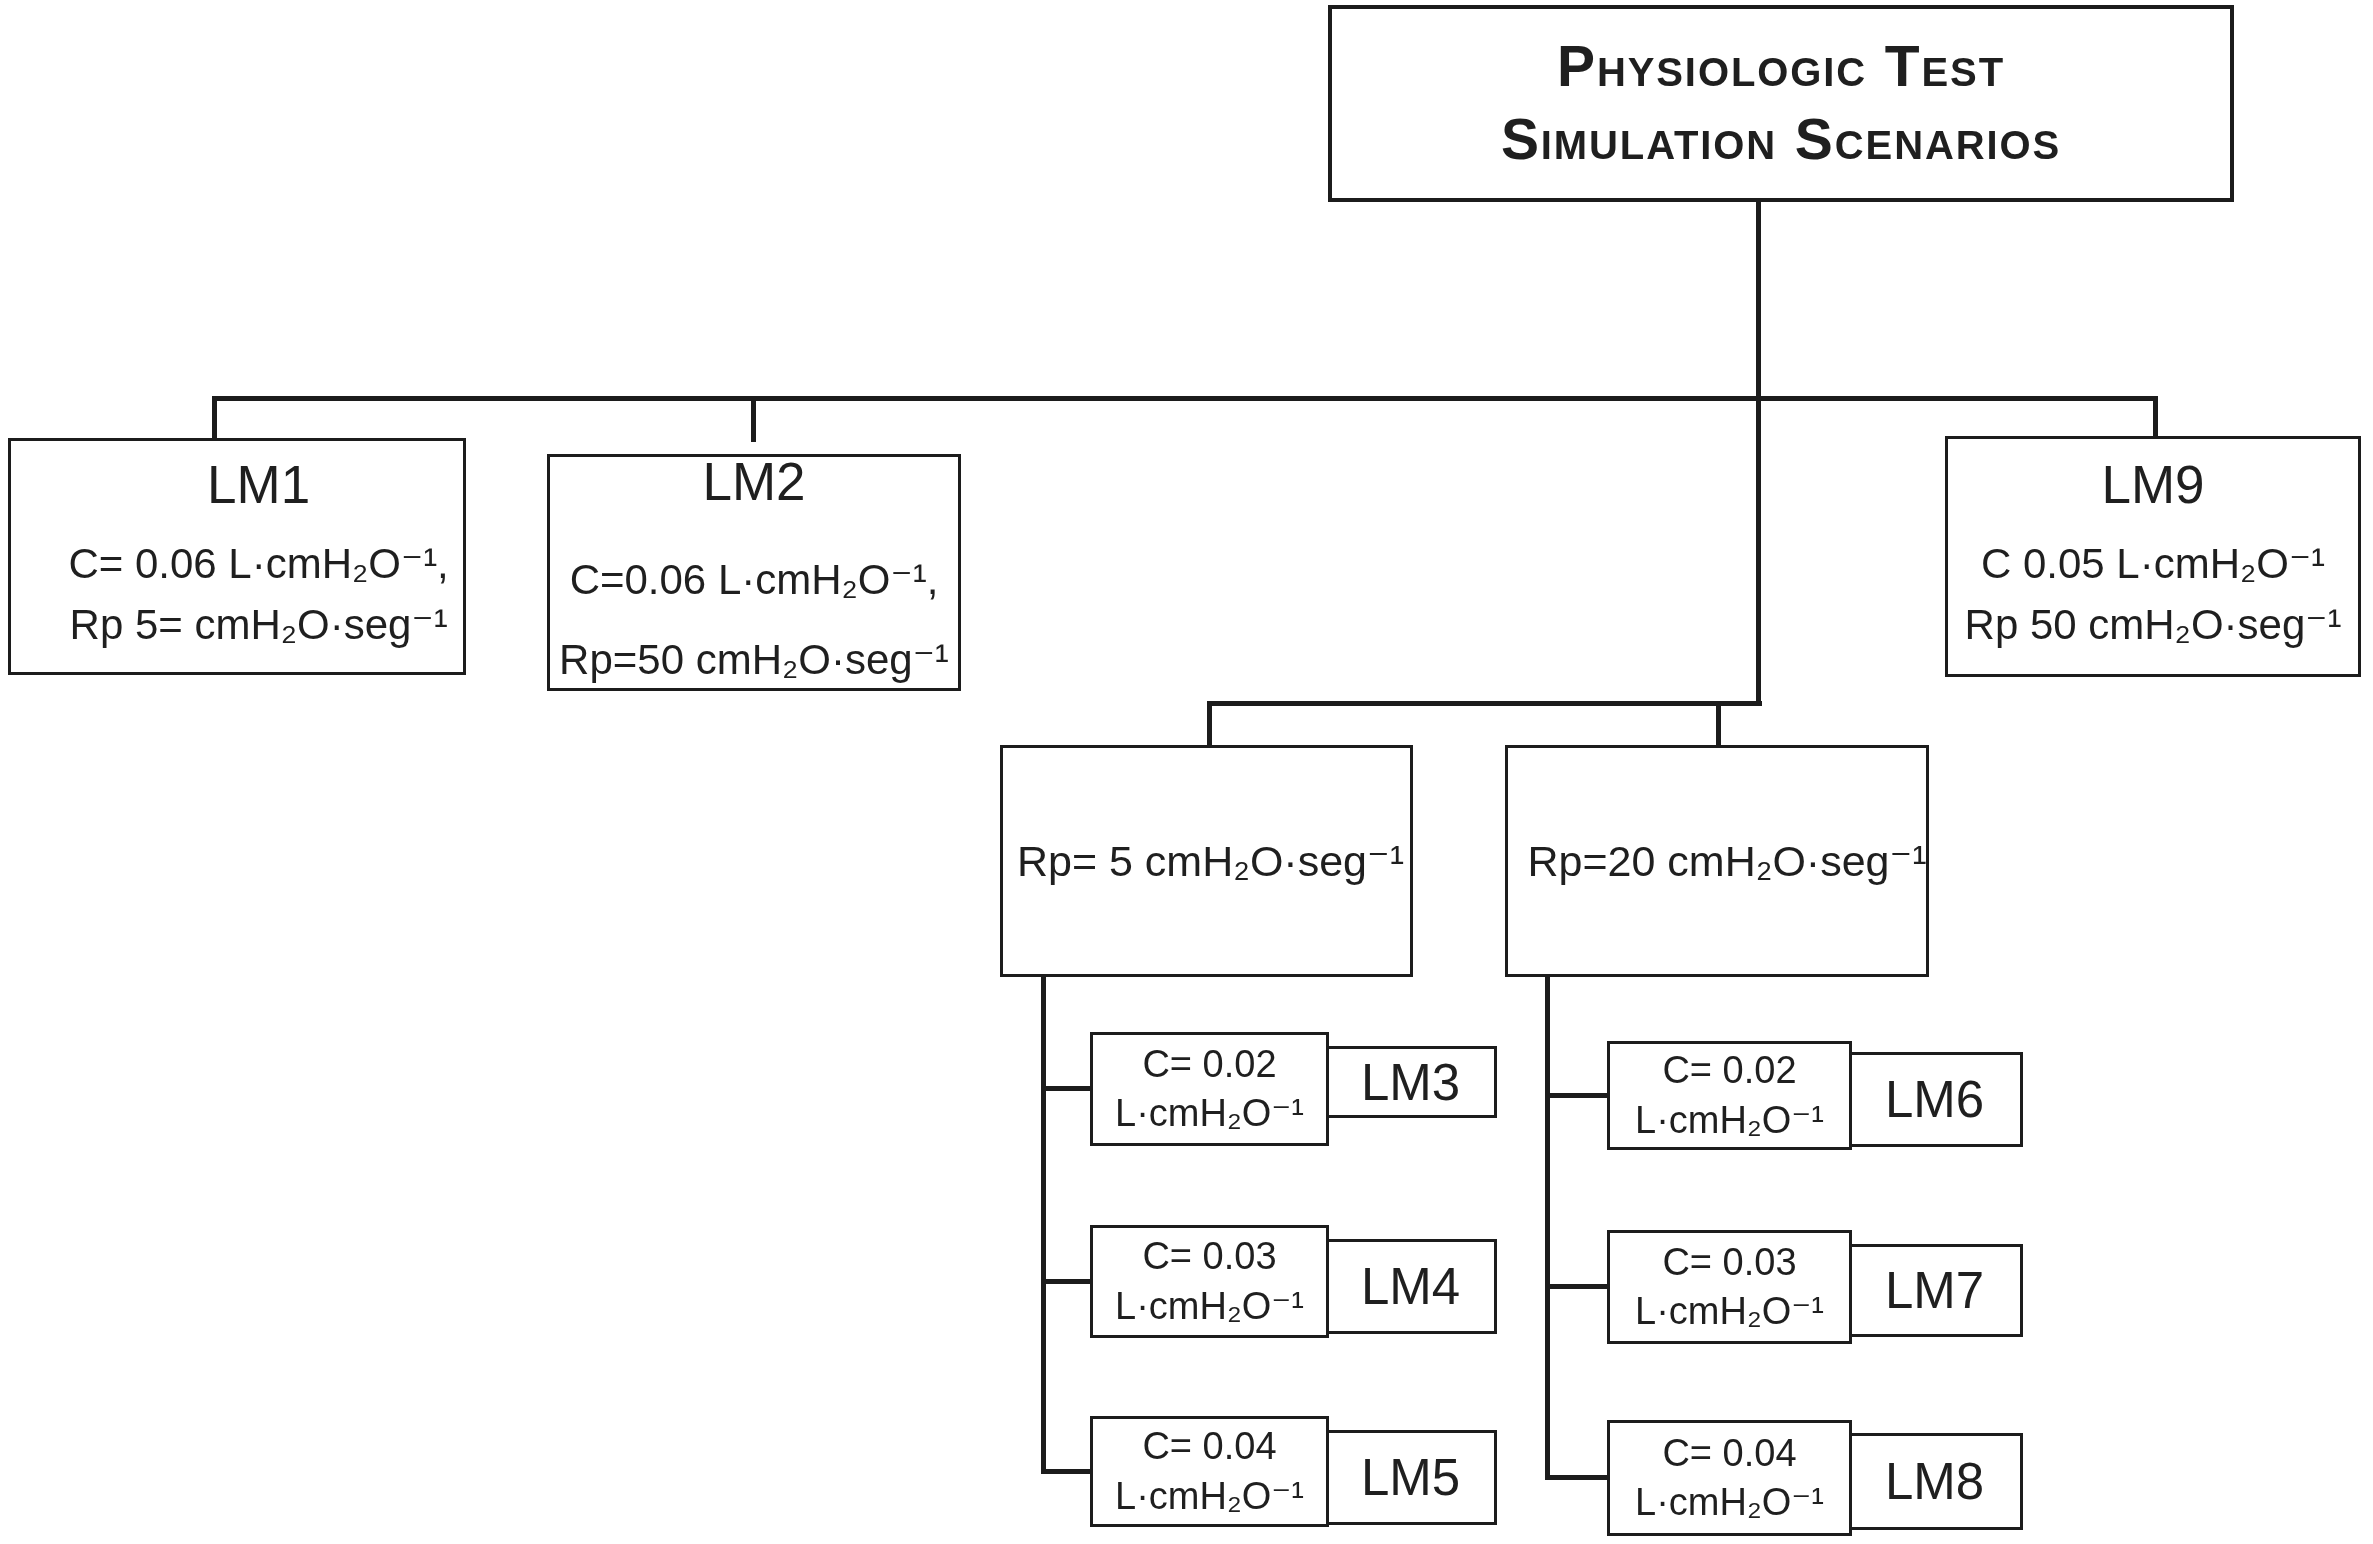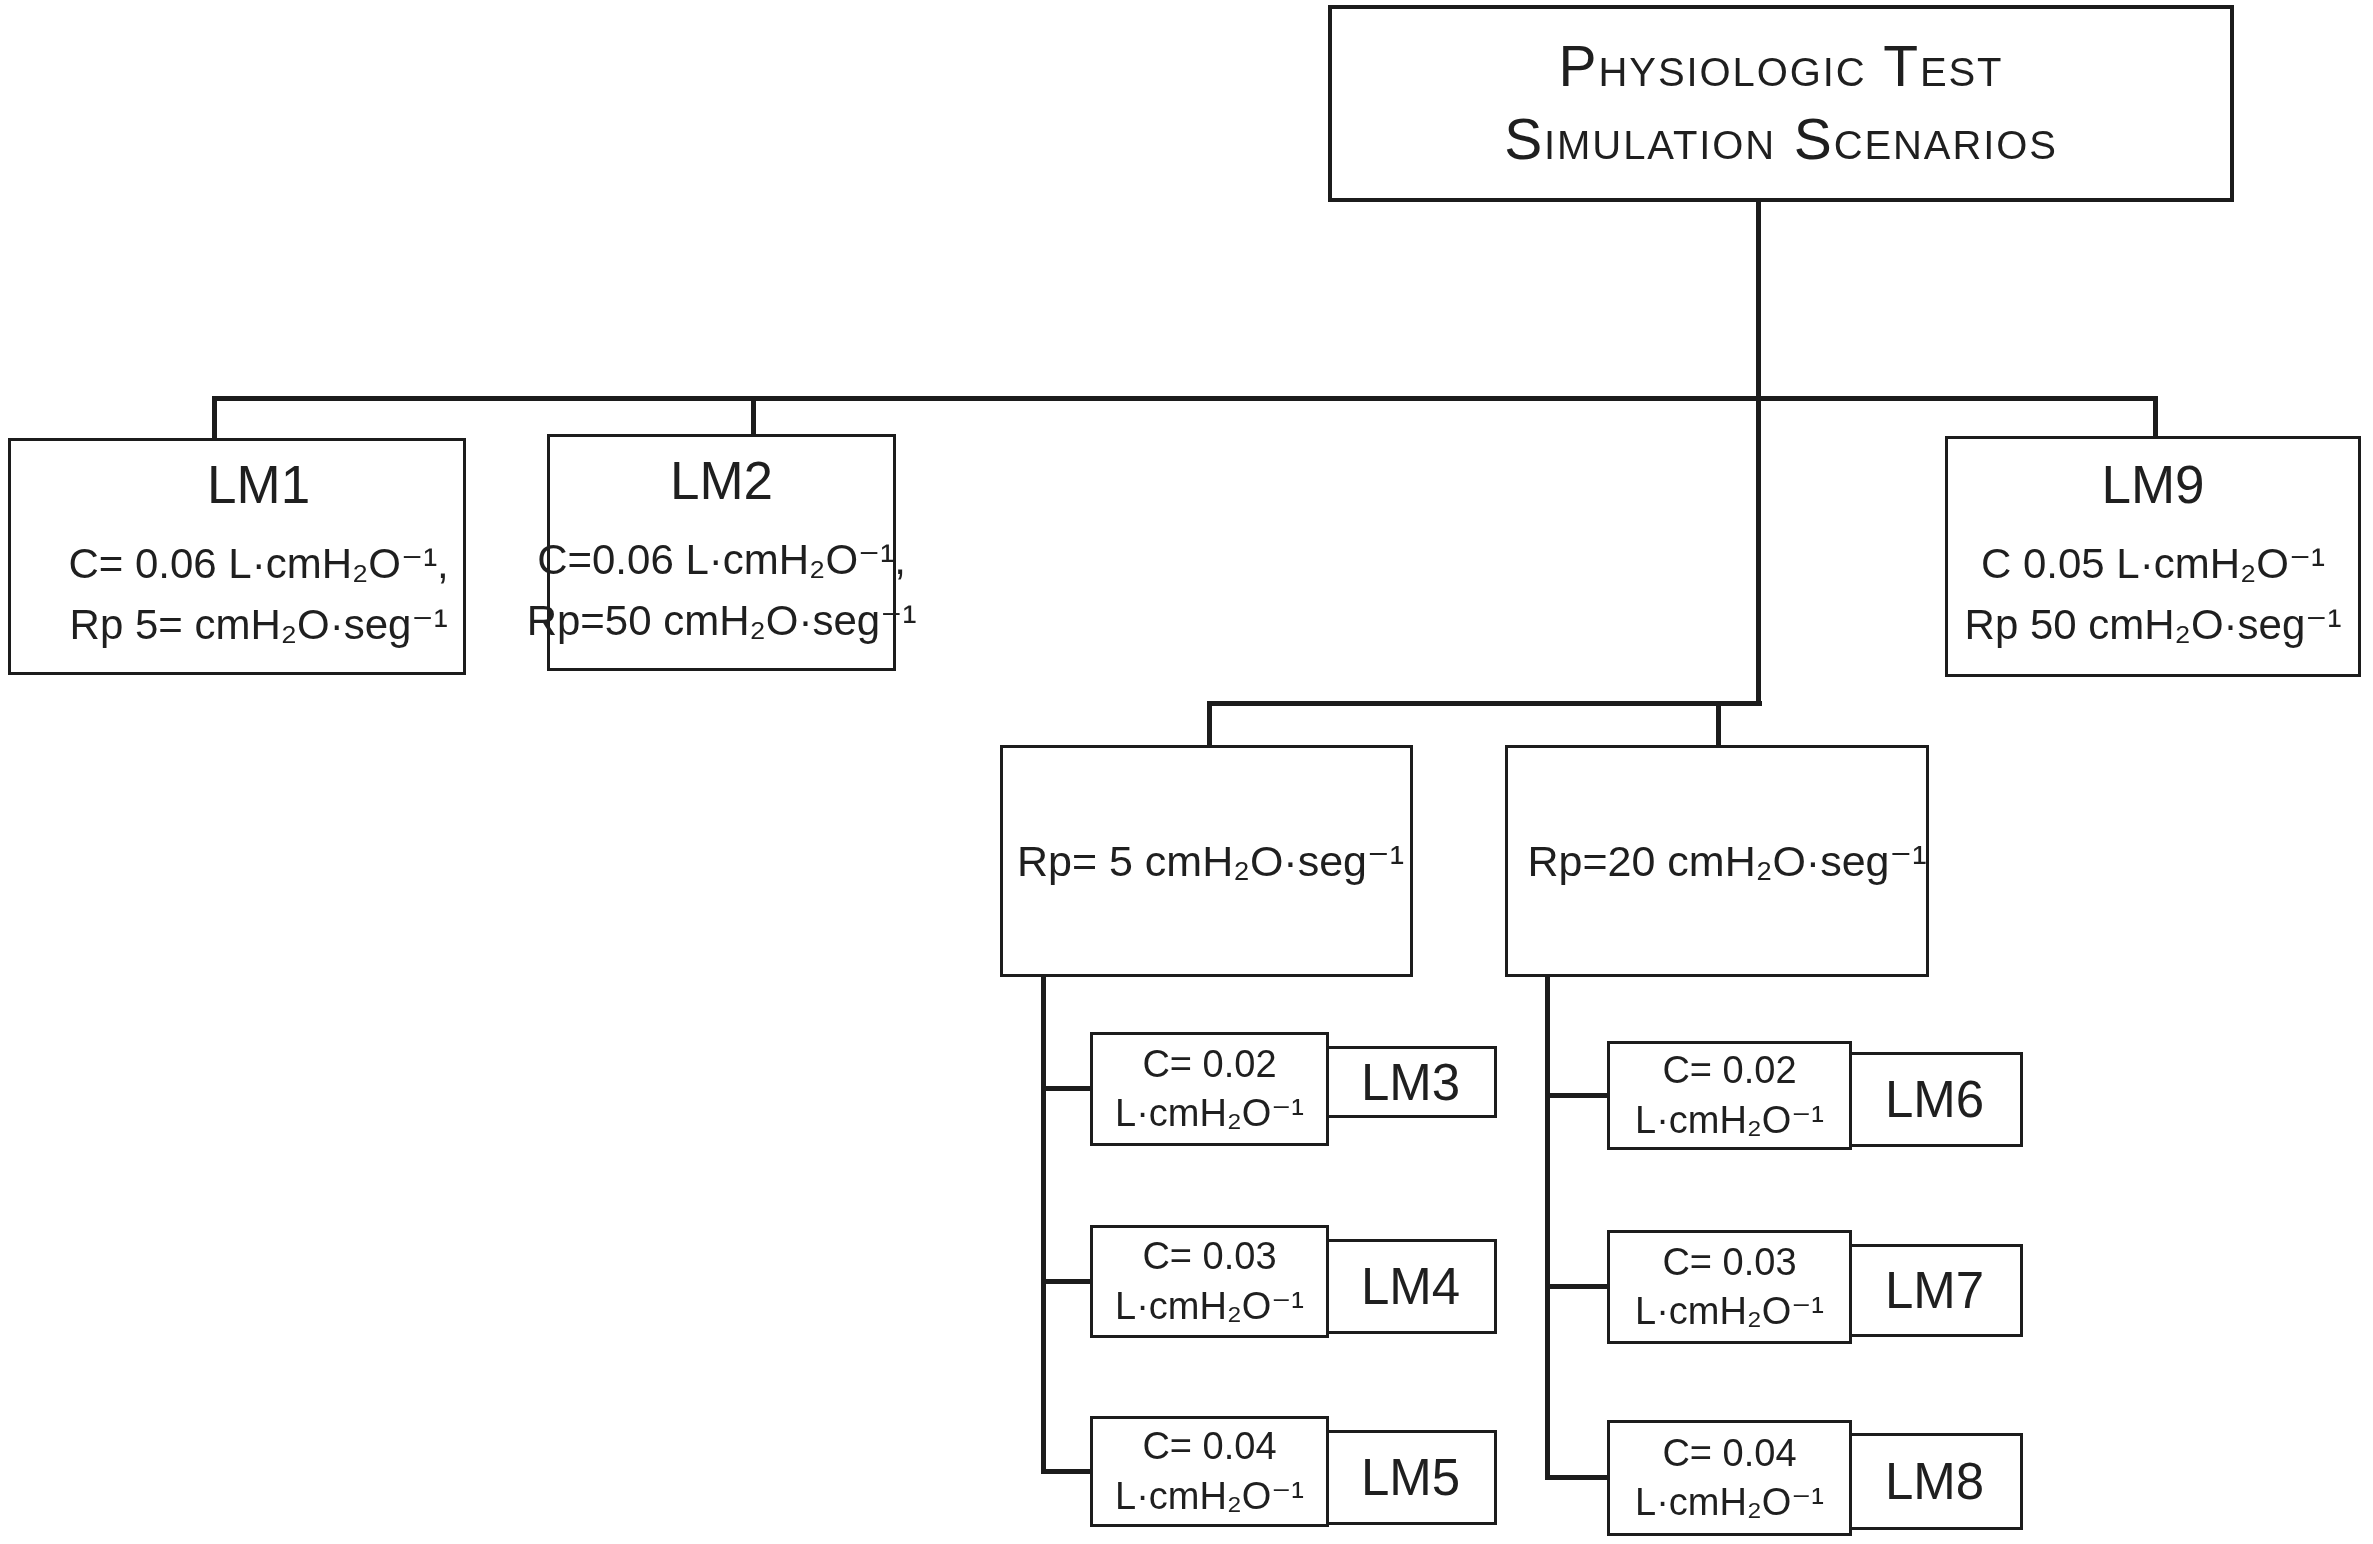--- a/index.html
+++ b/index.html
@@ -33,20 +33,21 @@
     text-align: center;
     z-index: 2;
   }
   .box.tag {
     z-index: 1;
     justify-content: center;
   }
   .title-box {
     border-width: 4.7px;
     gap: 16px;
+    font-weight: bold;
   }
   .title-text {
     font-variant: small-caps;
     font-size: 57px;
     letter-spacing: 1.9px;
     line-height: 1;
     white-space: nowrap;
   }
   .lm-head {
     font-size: 53px;
@@ -102,21 +103,21 @@
     <span class="title-text">Physiologic Test</span>
     <span class="title-text">Simulation Scenarios</span>
   </div>
 
   <div class="box" style="left:7.6px; top:438px; width:458px; height:237px;padding-left:44px;">
     <span class="lm-head">LM1</span>
     <span class="lm-line">C= 0.06 L·cmH₂O⁻¹,</span>
     <span class="lm-line">Rp 5= cmH₂O·seg⁻¹</span>
   </div>
 
-  <div class="box" style="left:547px; top:434px; width:349px; height:237px;">
+  <div class="box" style="left:547px; top:454px; width:414px; height:237px;gap:19px;">
     <span class="lm-head">LM2</span>
     <span class="lm-line">C=0.06 L·cmH₂O⁻¹,</span>
     <span class="lm-line">Rp=50 cmH₂O·seg⁻¹</span>
   </div>
 
   <div class="box" style="left:1945px; top:436px; width:416px; height:241px;">
     <span class="lm-head">LM9</span>
     <span class="lm-line">C 0.05 L·cmH₂O⁻¹</span>
     <span class="lm-line">Rp 50 cmH₂O·seg⁻¹</span>
   </div>

